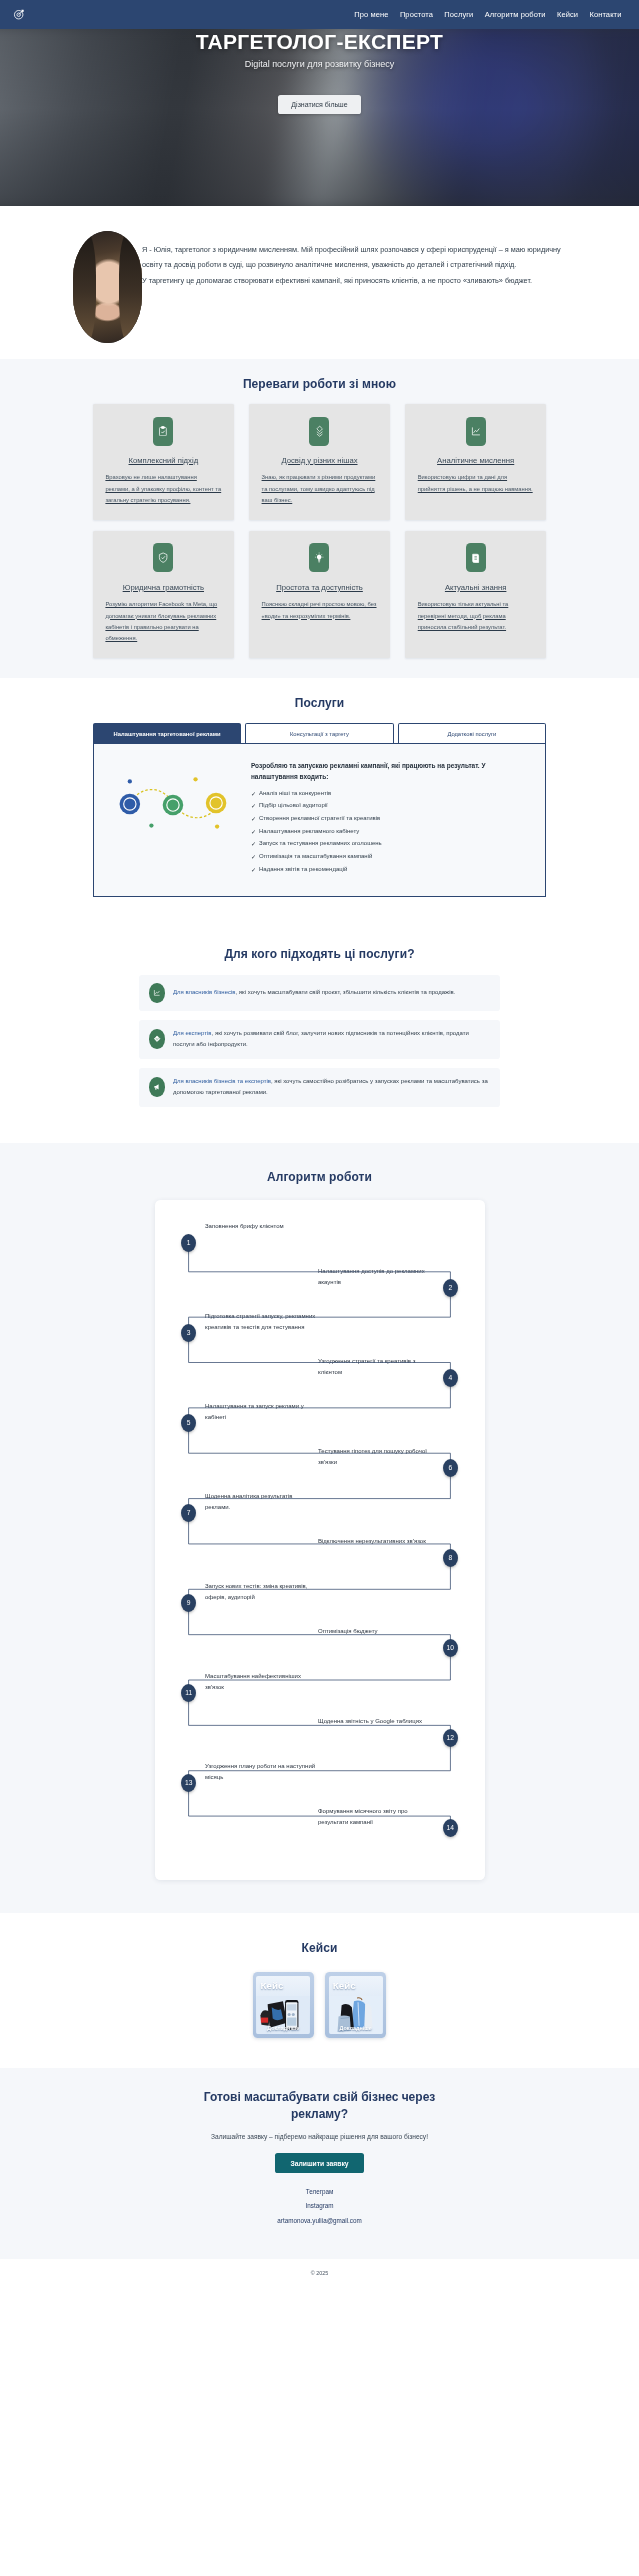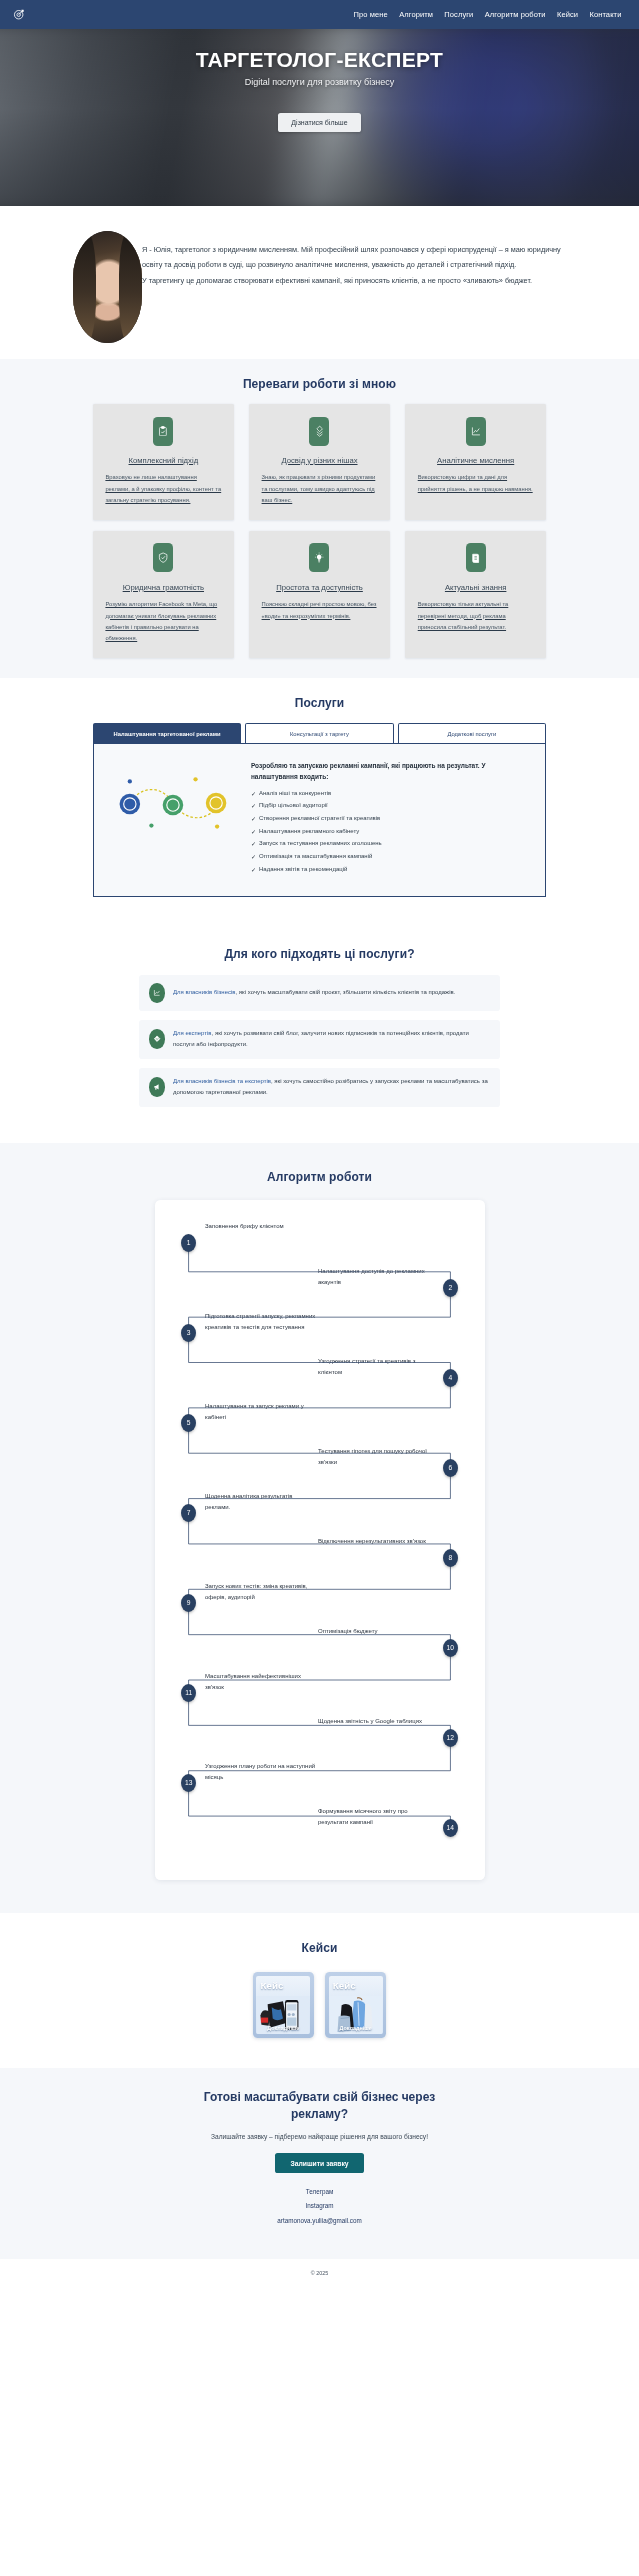--- a/index.html
+++ b/index.html
@@ -60,21 +60,21 @@
   }
   .hero-bg2 {
     position: absolute; inset: 0;
     background:
       linear-gradient(180deg, rgba(20,24,30,.18) 0%, rgba(20,24,30,.05) 45%, rgba(30,34,40,.45) 100%);
   }
   .hero-inner {
     position: relative;
     z-index: 3;
     text-align: center;
-    padding-top: 19px;
+    padding-top: 1px;
   }
   .hero-title {
     font-size: 21px;
     font-weight: 700;
     color: #ffffff;
     letter-spacing: 0.3px;
     text-shadow: 0 1px 5.2px rgba(0,0,0,.45);
   }
   .hero-sub {
     margin-top: 5px;
@@ -395,21 +395,21 @@
   <div class="logo-mark">
     <svg width="12.4" height="12.4" viewBox="0 0 24 24" fill="none" stroke="#fff" stroke-width="1.6">
       <circle cx="11" cy="13" r="8.2"></circle>
       <circle cx="11" cy="13" r="3.4"></circle>
       <path d="M11 13 L20 4" stroke-width="1.8"></path>
       <path d="M16.6 7.4 L16.4 3.4 L20.4 3.6 L20.6 7.6 Z" fill="#fff" stroke="none"></path>
     </svg>
   </div>
   <div class="nav-links">
     <a class="nav-link" href="#">Про мене</a>
-    <a class="nav-link" href="#">Алгоритм</a>
+    <a class="nav-link" href="#">Простота</a>
     <a class="nav-link" href="#">Послуги</a>
     <a class="nav-link" href="#">Алгоритм роботи</a>
     <a class="nav-link" href="#">Кейси</a>
     <a class="nav-link" href="#">Контакти</a>
   </div>
 </nav>
 
 <header class="hero">
   <div class="hero-bg"></div>
   <div class="hero-bg2"></div>

